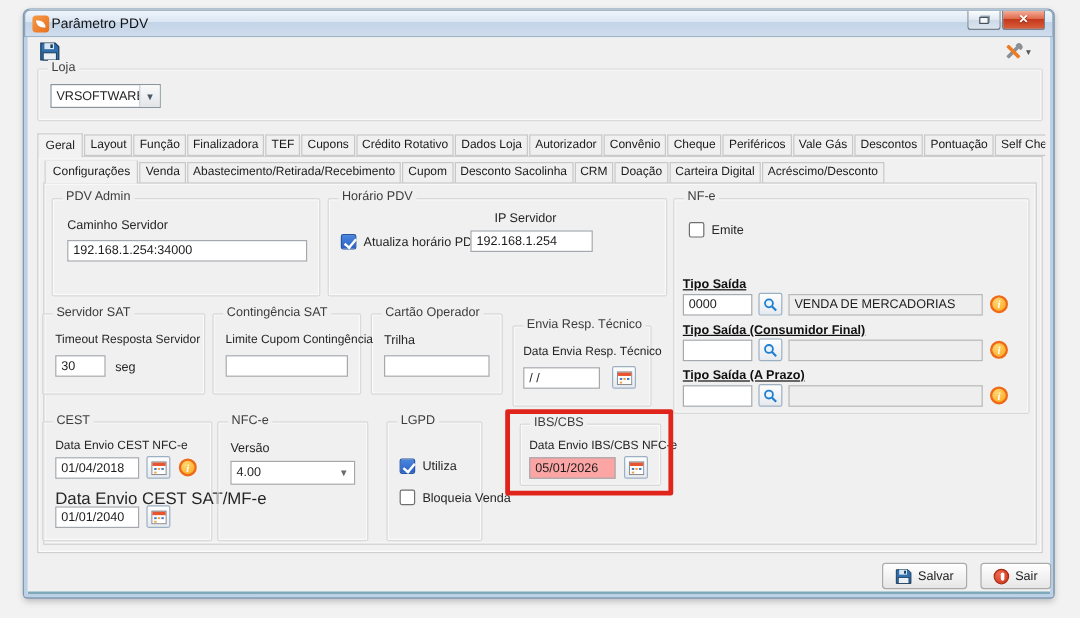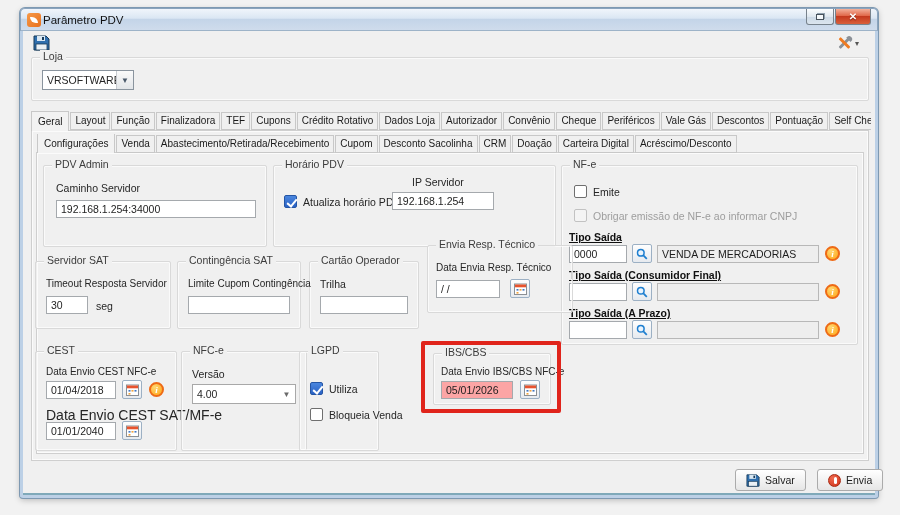--- a/index.html
+++ b/index.html
@@ -192,24 +192,20 @@
     </div>
     <input class="tb-input" style="left: 118px; top: 26px; width: 102px;" value="192.168.1.254">
   </div>
 
   <div class="gbox" style="left:538px;top:157px;width:297px;height:180px;">
     <span class="gtitle">NF-e</span>
     <div class="cbrow" style="left:12px;top:19px;">
       <span class="cb"></span>
       <span>Emite</span>
     </div>
-    <div class="cbrow" style="left:12px;top:43px;">
-      <span class="cb disabled"></span>
-      <span class="lbl disabled" style="position:static;">Obrigar emissão de NF-e ao informar CNPJ</span>
-    </div>
     <span class="lbl link" style="left:7px;top:65px;">Tipo Saída</span>
     <input class="tb-input" style="left: 7px; top: 79px; width: 58px;" value="0000">
     <button class="btn-sq" style="left:70px;top:78px;">
       <svg width="12" height="12" viewBox="0 0 12 12">
           <circle cx="4.8" cy="4.8" r="3.3" fill="#eaf4fd" stroke="#1e7fd0" stroke-width="1.5"></circle>
           <line x1="7.4" y1="7.4" x2="10.8" y2="10.8" stroke="#1e7fd0" stroke-width="1.8"></line>
         </svg>
     </button>
     <input class="tb-input ro" style="left: 95px; top: 79px; width: 162px;" readonly="" value="VENDA DE MERCADORIAS">
     <span class="info" style="left:263px;top:80px;"></span>
@@ -249,21 +245,21 @@
     <span class="lbl" style="left:10px;top:16px;">Trilha</span>
     <input class="tb-input" style="left: 10px; top: 34px; width: 88px;" value="">
   </div>
 
   <div class="gbox" style="left:154px;top:253px;width:124px;height:68px;">
     <span class="gtitle">Contingência SAT</span>
     <span class="lbl" style="left:10px;top:16px;font-size:10px;">Limite Cupom Contingência</span>
     <input class="tb-input" style="left: 10px; top: 34px; width: 102px;" value="">
   </div>
 
-  <div class="gbox" style="left:404px;top:237px;width:146px;height:68px;padding-left:20px;">
+  <div class="gbox" style="left:404px;top:263px;width:116px;height:68px;padding-left:20px;">
     <span class="gtitle">Envia Resp. Técnico</span>
     <span class="lbl" style="left:8px;top:16px;font-size:10px;">Data Envia Resp. Técnico</span>
     <input class="tb-input" style="left: 8px; top: 34px; width: 64px;" value="/ /">
     <button class="btn-sq" style="left:82px;top:33px;">
       <svg width="13" height="12" viewBox="0 0 13 12">
           <rect x="0.5" y="1" width="12" height="10.5" fill="#fff" stroke="#8b8f94"></rect>
           <rect x="1" y="1.5" width="11" height="2.8" fill="#e8542f"></rect>
           <rect x="2.5" y="6" width="2" height="1.6" fill="#3f76c4"></rect>
           <rect x="5.5" y="6" width="2" height="1.6" fill="#f2a33c"></rect>
           <rect x="8.5" y="6" width="2" height="1.6" fill="#3f76c4"></rect>
@@ -303,21 +299,21 @@
 
   <div class="gbox" style="left:158px;top:343px;width:126px;height:100px;">
     <span class="gtitle">NFC-e</span>
     <span class="lbl" style="left:10px;top:16px;">Versão</span>
     <div class="combo flat" style="left:10px;top:32px;width:104px;">
       <span class="val">4.00</span>
       <span class="drop">▼</span>
     </div>
   </div>
 
-  <div class="gbox" style="left:276px;top:343px;width:80px;height:100px;">
+  <div class="gbox" style="left:299px;top:343px;width:80px;height:100px;">
     <span class="gtitle">LGPD</span>
     <div class="cbrow" style="left:10px;top:30px;">
       <span class="cb checked"></span>
       <span>Utiliza</span>
     </div>
     <div class="cbrow" style="left:10px;top:56px;">
       <span class="cb"></span>
       <span>Bloqueia Venda</span>
     </div>
   </div>
@@ -344,16 +340,16 @@
     <svg width="14" height="13" viewBox="0 0 17 16">
       <path d="M1 1 h12 l3 3 v11 H1 z" fill="#2f6fae" stroke="#173a58" stroke-width="1"></path>
       <rect x="4" y="1" width="8" height="5" fill="#d9e7f2"></rect>
       <rect x="9" y="2" width="2" height="3" fill="#173a58"></rect>
       <rect x="3" y="9" width="11" height="6" fill="#eaf0f5" stroke="#173a58" stroke-width="0.8"></rect>
     </svg>
     <span>Salvar</span>
   </button>
   <button class="fbtn" style="left:794px;top:461px;">
     <span class="sair-ico"></span>
-    <span>Envia</span>
+    <span>Sair</span>
   </button>
 
 </div>
 
 </body></html>

